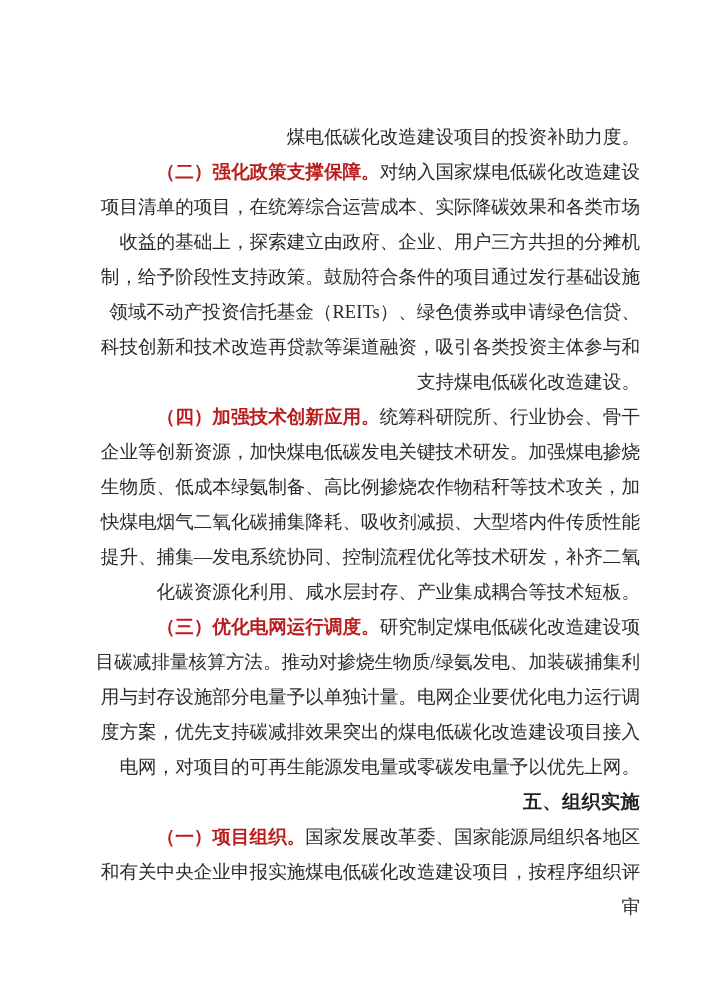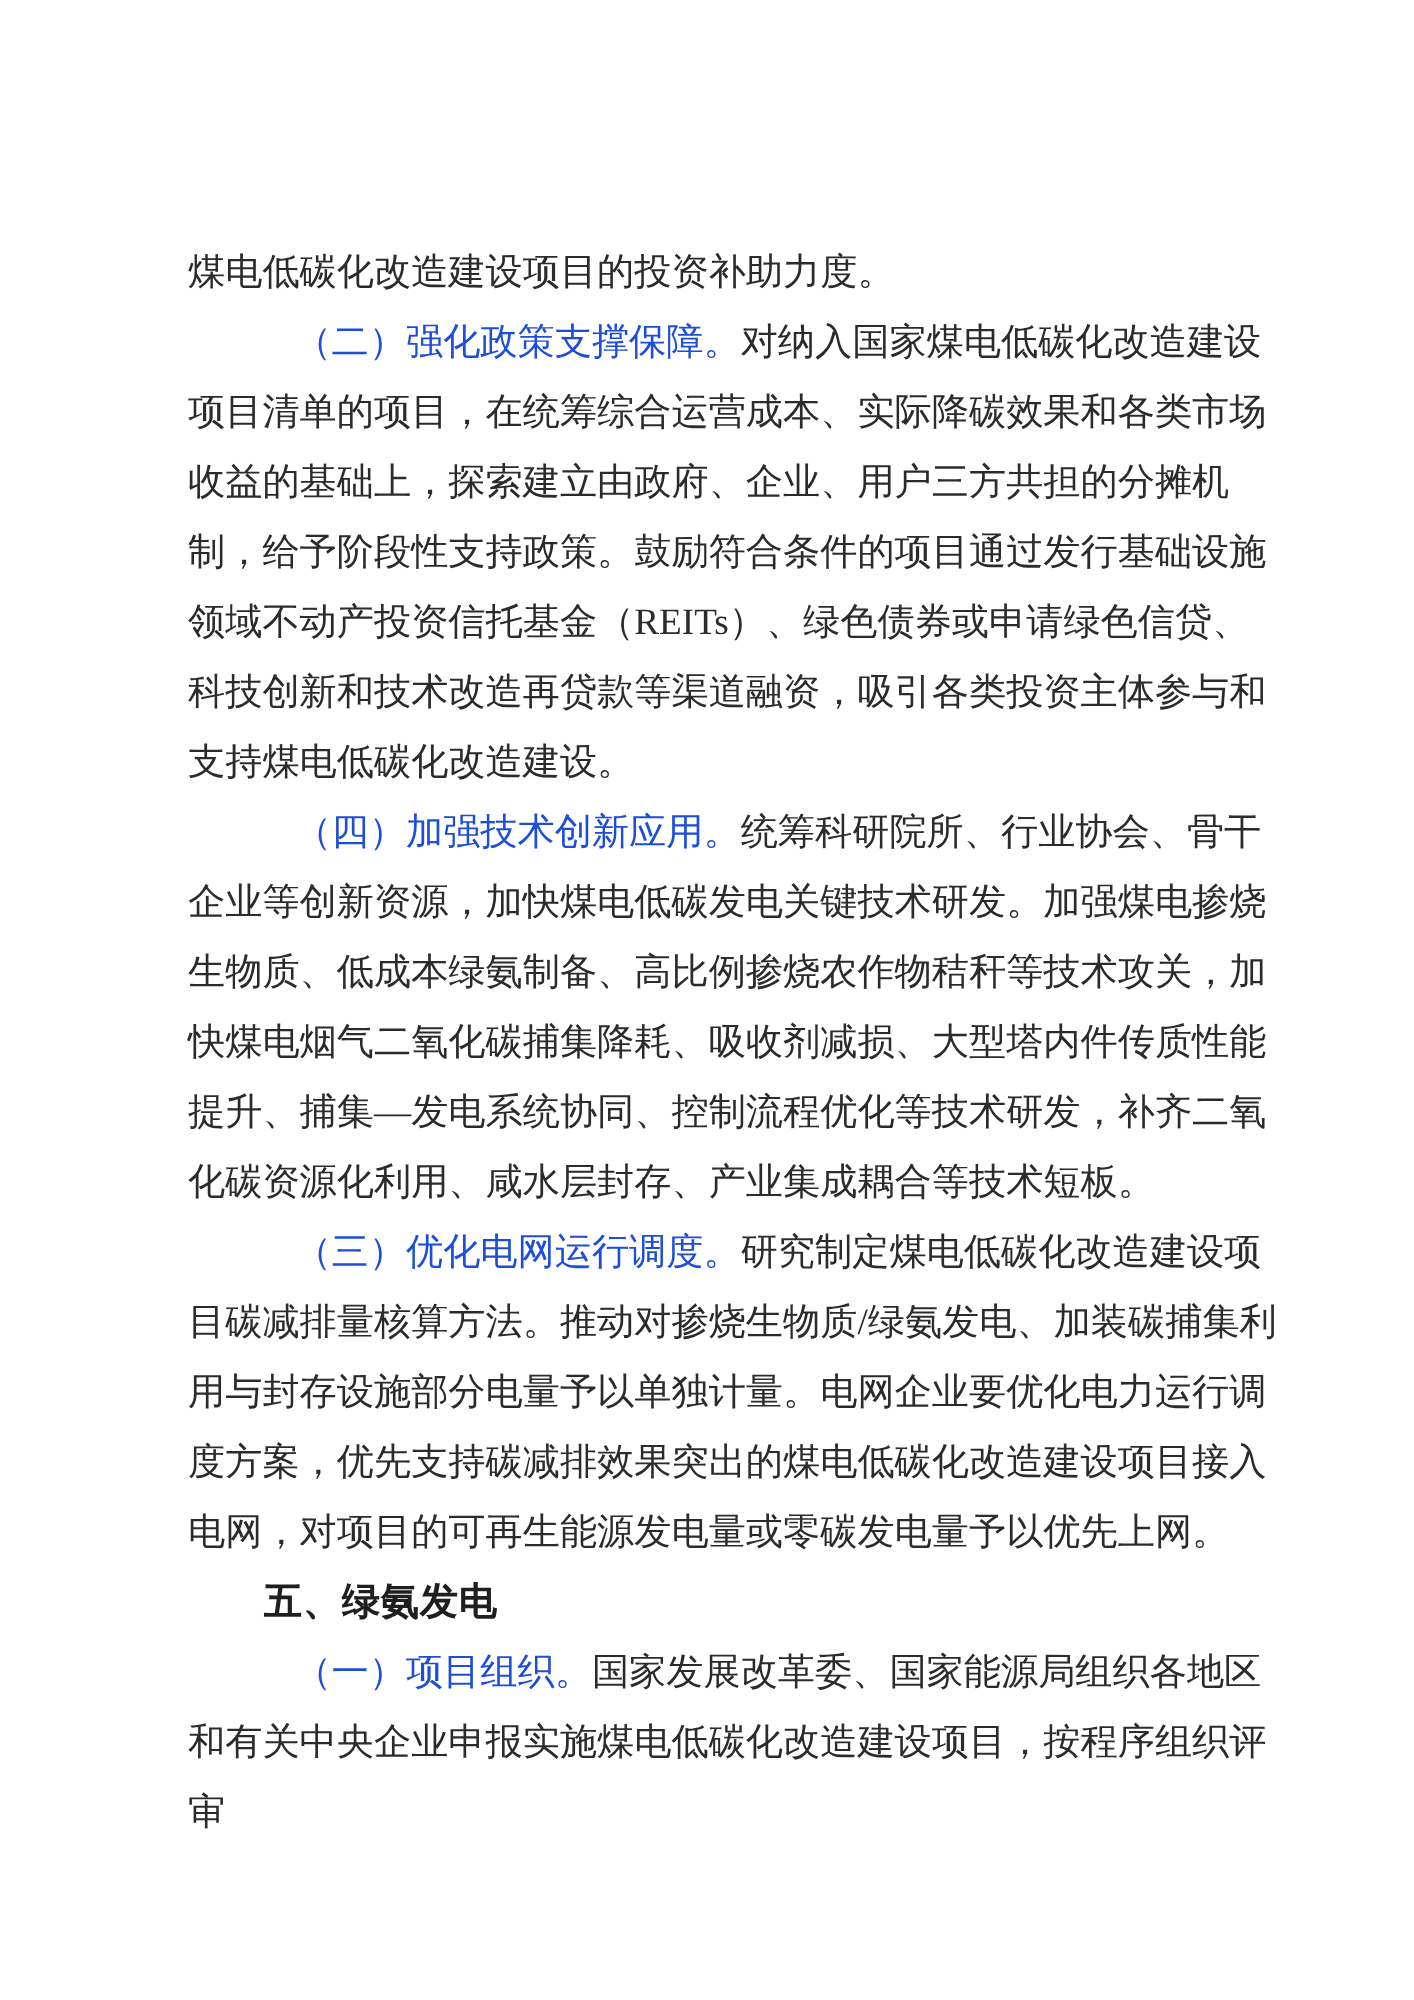--- a/index.html
+++ b/index.html
@@ -23,33 +23,33 @@
   }
   .doc {
     position: absolute;
     left: 94px;
     top: 119px;
     width: 546px;
     font-family: "Liberation Serif", "DejaVu Serif", serif;
     font-size: 18.6px;
     line-height: 35px;
     color: #2b2b2b;
-    text-align: left;
+    text-align: right;
   }
   p.para {
     margin: 0;
     padding: 0;
     text-indent: 2em;
   }
   p.para.no-indent {
     text-indent: 0;
   }
   .lead {
-    font-weight: 400;
-    color: #1d4ed8;
+    font-weight: 700;
+    color: #b91c1c;
     margin-left: 16px;
   }
   p.chapter-heading {
     margin: 0;
     padding: 0;
     text-indent: 2em;
     font-family: "Liberation Sans", "DejaVu Sans", sans-serif;
     font-weight: 700;
     font-size: 19px;
     line-height: 35px;
@@ -64,18 +64,18 @@
   <div class="doc">
 
     <p class="para no-indent"><span>煤电低碳化改造建设项目的投资补助力度。</span></p>
 
     <p class="para"><span class="lead">（二）强化政策支撑保障。</span><span>对纳入国家煤电低碳化改造建设项目清单的项目，在统筹综合运营成本、实际降碳效果和各类市场收益的基础上，探索建立由政府、企业、用户三方共担的分摊机制，给予阶段性支持政策。鼓励符合条件的项目通过发行基础设施领域不动产投资信托基金（REITs）、绿色债券或申请绿色信贷、科技创新和技术改造再贷款等渠道融资，吸引各类投资主体参与和支持煤电低碳化改造建设。</span></p>
 
     <p class="para"><span class="lead">（四）加强技术创新应用。</span><span>统筹科研院所、行业协会、骨干企业等创新资源，加快煤电低碳发电关键技术研发。加强煤电掺烧生物质、低成本绿氨制备、高比例掺烧农作物秸秆等技术攻关，加快煤电烟气二氧化碳捕集降耗、吸收剂减损、大型塔内件传质性能提升、捕集—发电系统协同、控制流程优化等技术研发，补齐二氧化碳资源化利用、咸水层封存、产业集成耦合等技术短板。</span></p>
 
     <p class="para"><span class="lead">（三）优化电网运行调度。</span><span>研究制定煤电低碳化改造建设项目碳减排量核算方法。推动对掺烧生物质/绿氨发电、加装碳捕集利用与封存设施部分电量予以单独计量。电网企业要优化电力运行调度方案，优先支持碳减排效果突出的煤电低碳化改造建设项目接入电网，对项目的可再生能源发电量或零碳发电量予以优先上网。</span></p>
 
-    <p class="chapter-heading"><span>五、绿氨发电</span></p>
+    <p class="chapter-heading"><span>五、组织实施</span></p>
 
     <p class="para"><span class="lead">（一）项目组织。</span><span>国家发展改革委、国家能源局组织各地区和有关中央企业申报实施煤电低碳化改造建设项目，按程序组织评审</span></p>
 
   </div>
 </div>
 
 </body></html>

